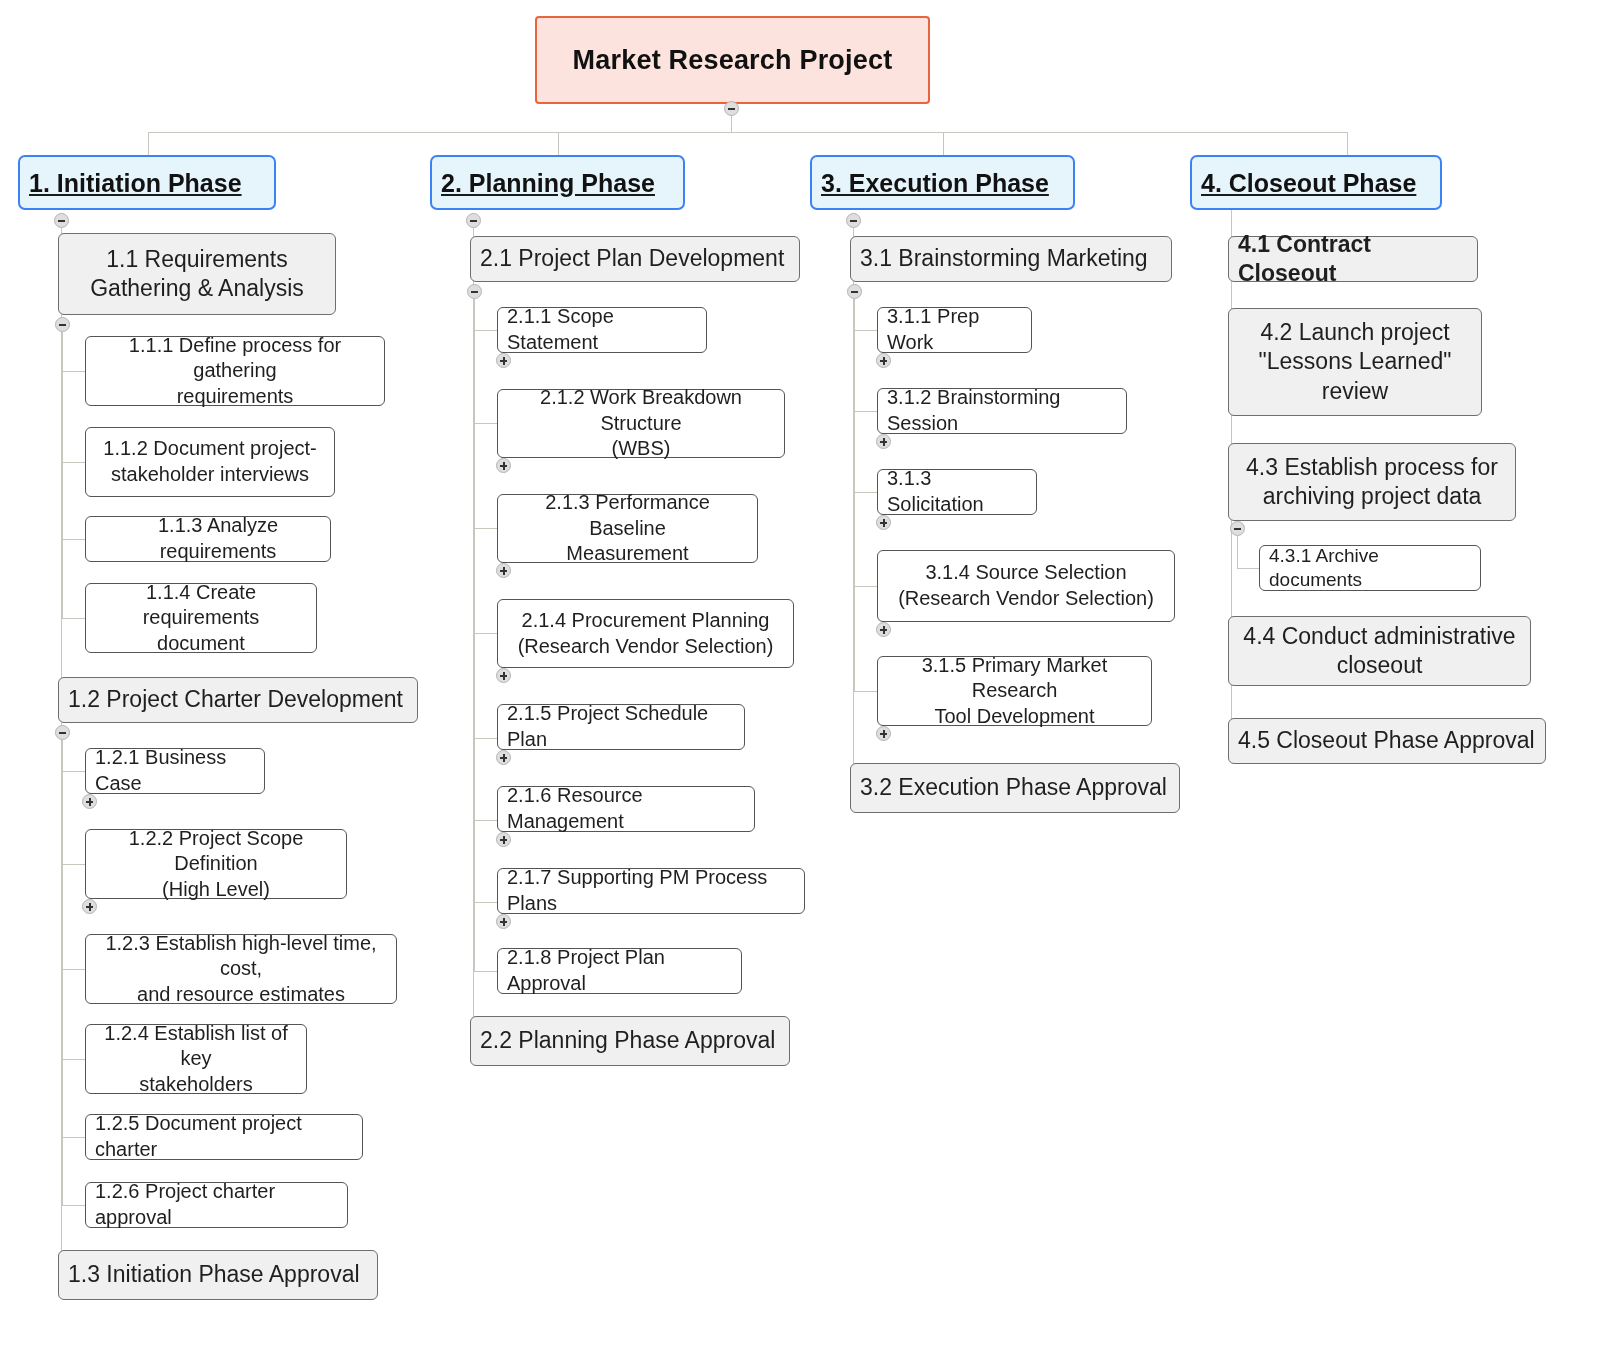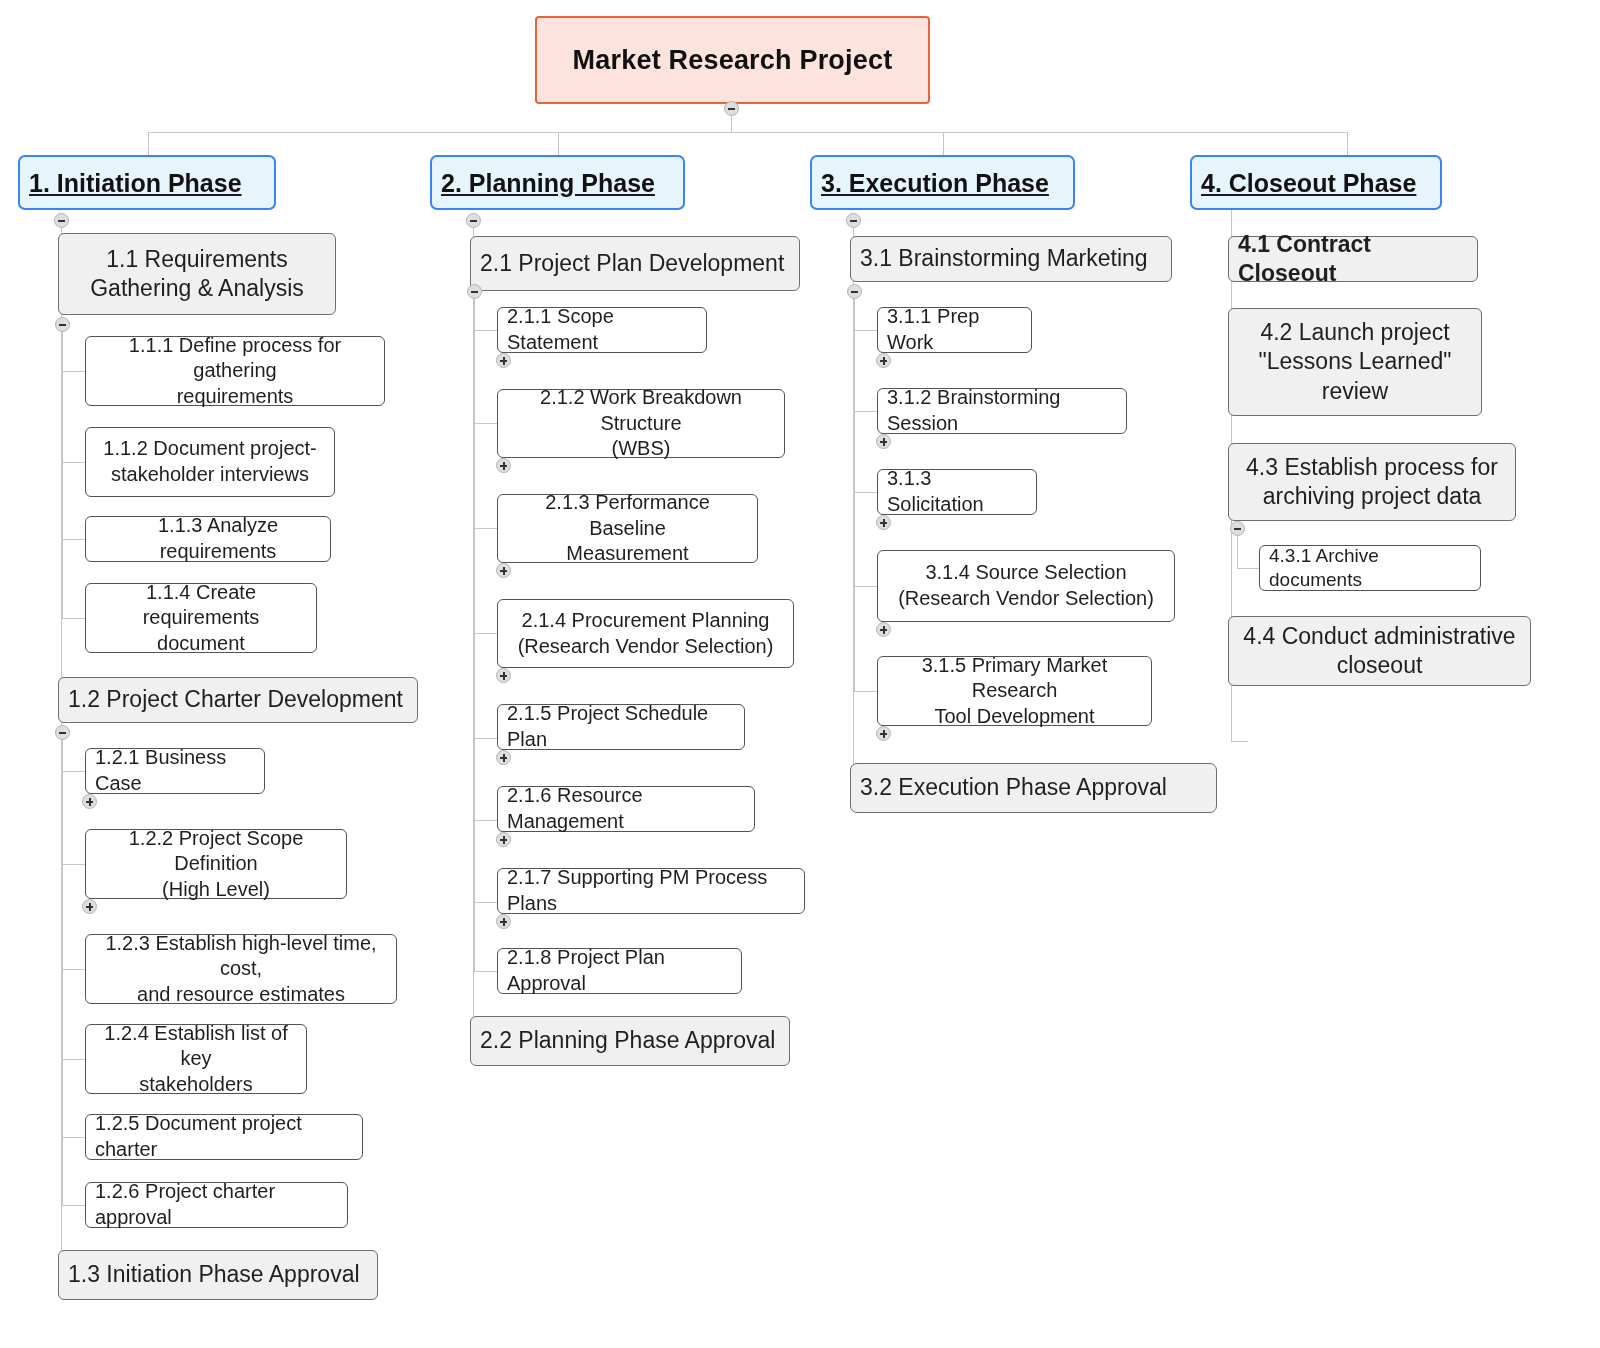--- a/index.html
+++ b/index.html
@@ -214,21 +214,21 @@
     <span class="label">1.3  Initiation Phase Approval</span>
   </div>
 
   <div class="node phase" style="left:430px;top:155px;width:255px;height:55px;">
     <span class="label">2.  Planning Phase</span>
   </div>
   <div class="toggle" style="left:466px;top:213px;"></div>
   <div class="vline" style="left:473px;top:228px;height:814px;"></div>
 
   <div class="stub" style="left:473px;top:259px;width:17px;"></div>
-  <div class="node lvl2 left" style="left:470px;top:236px;width:330px;height:55px;">
+  <div class="node lvl2 left" style="left:470px;top:236px;width:330px;height:46px;">
     <span class="label">2.1  Project Plan Development</span>
   </div>
   <div class="toggle" style="left:467px;top:284px;"></div>
   <div class="vline" style="left:474px;top:299px;height:672px;"></div>
 
   <div class="stub" style="left:474px;top:330px;width:25px;"></div>
   <div class="node lvl3 left" style="left:497px;top:307px;width:210px;height:46px;">
     <span class="label">2.1.1  Scope Statement</span>
   </div>
   <div class="toggle plus" style="left:496px;top:353px;"></div>
@@ -321,21 +321,21 @@
   <div class="toggle plus" style="left:876px;top:622px;"></div>
 
   <div class="stub" style="left:854px;top:691px;width:25px;"></div>
   <div class="node lvl3" style="left:877px;top:656px;width:275px;height:70px;">
     <span class="label">3.1.5  Primary Market Research
 Tool Development</span>
   </div>
   <div class="toggle plus" style="left:876px;top:726px;"></div>
 
   <div class="stub" style="left:853px;top:788px;width:17px;"></div>
-  <div class="node lvl2 left" style="left:850px;top:763px;width:367px;height:50px;border-radius:7px;">
+  <div class="node lvl2 left" style="left:850px;top:763px;width:330px;height:50px;">
     <span class="label">3.2  Execution Phase Approval</span>
   </div>
 
   <div class="node phase" style="left:1190px;top:155px;width:252px;height:55px;">
     <span class="label">4.  Closeout Phase</span>
   </div>
   <div class="vline" style="left:1231px;top:210px;height:532px;"></div>
 
   <div class="stub" style="left:1231px;top:259px;width:17px;"></div>
   <div class="node lvl2 left" style="left:1228px;top:236px;width:250px;height:46px;font-weight:bold;">
@@ -361,14 +361,17 @@
     <span class="label">4.3.1  Archive documents</span>
   </div>
 
   <div class="stub" style="left:1231px;top:651px;width:17px;"></div>
   <div class="node lvl2" style="left:1228px;top:616px;width:303px;height:70px;">
     <span class="label">4.4  Conduct administrative
 closeout</span>
   </div>
 
   <div class="stub" style="left:1231px;top:741px;width:17px;"></div>
+  <div class="node lvl2 left" style="left:1228px;top:718px;width:318px;height:46px;">
+    <span class="label">4.5  Closeout Phase Approval</span>
+  </div>
 
 </div>
 
 </body></html>

